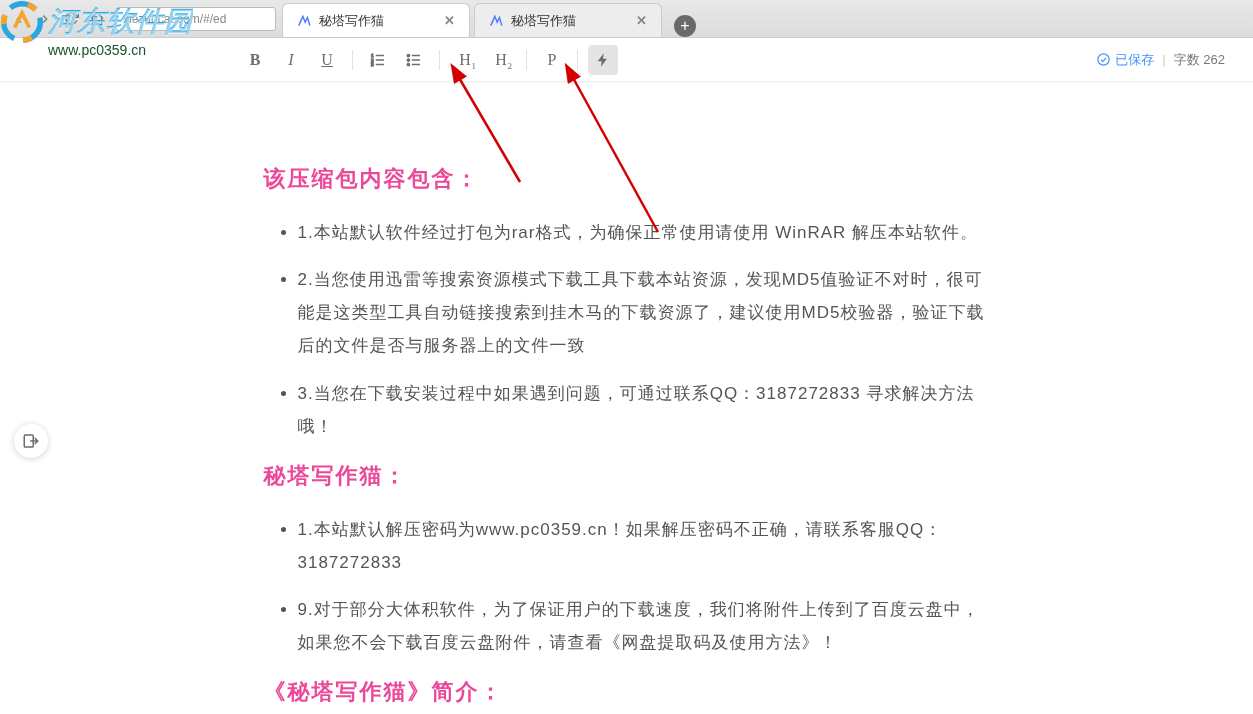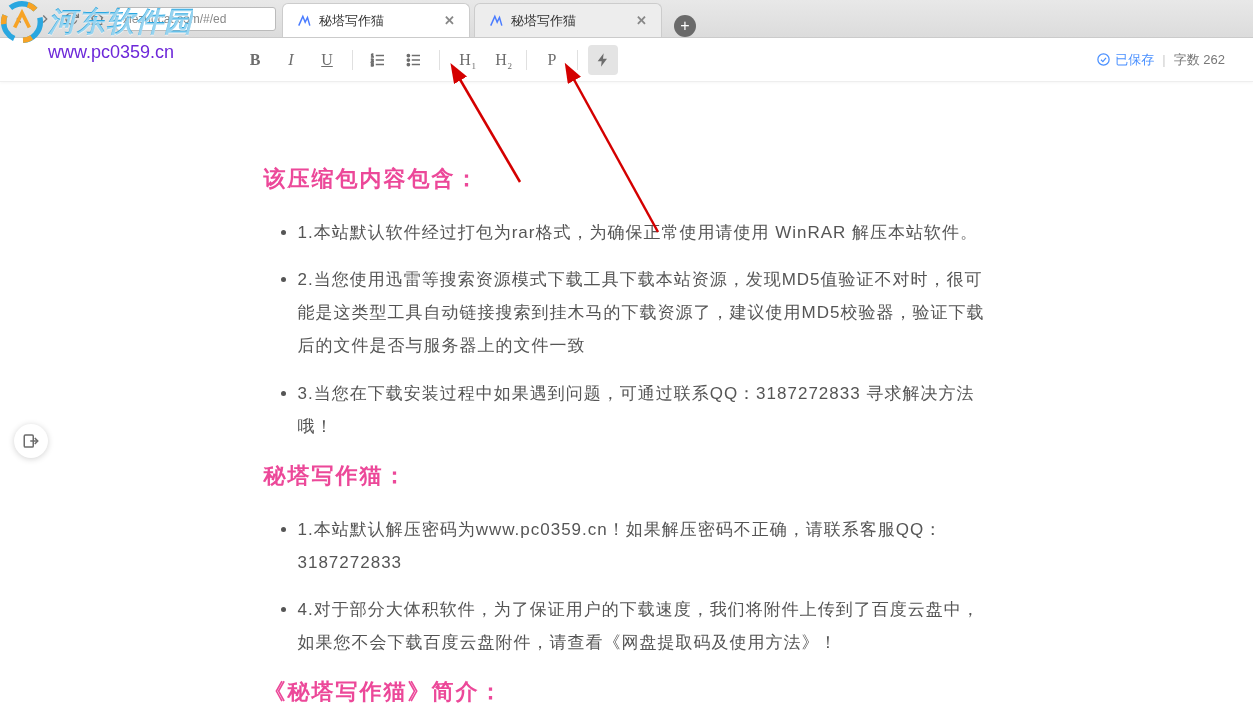--- a/index.html
+++ b/index.html
@@ -16,21 +16,21 @@
 .tab.inactive { background: #ededed; }
 .tab-icon { display: inline-flex; }
 .tab-close { margin-left: auto; color: #888; font-weight: bold; }
 .newtab { width: 22px; height: 22px; border-radius: 50%; background: #6a6a6a; color: #fff; display: inline-flex; align-items: center; justify-content: center; margin-left: 8px; font-size: 16px; line-height: 1; }
 
 
 .watermark { position: absolute; top: 0; left: 0; z-index: 50; pointer-events: none; }
 .wm-logo { display:flex; align-items:center; gap:4px; }
 .wm-icon { width:44px; height:44px; }
 .wm-text { font-size: 28px; font-weight: 700; font-style: italic; letter-spacing: 1px; background: linear-gradient(90deg,#2aa7e0,#2aa7e0); -webkit-background-clip: text; -webkit-text-fill-color: transparent; text-shadow: 0 1px 0 rgba(255,255,255,0.5); font-family: "SimHei","Microsoft YaHei"; }
-.wm-sub { font-size: 18px; color: #6d28d9; margin-left: 48px; margin-top:-2px; font-family: Arial; }
+.wm-sub { font-size: 14px; color: #14532d; margin-left: 48px; margin-top:-2px; font-family: Arial; }
 
 
 .app { position: absolute; top: 38px; left: 0; right: 0; bottom: 0; background: #fff; }
 
 
 .exit-btn { position: absolute; left: 14px; top: 386px; width: 34px; height: 34px; border-radius: 50%; background: #fff; box-shadow: 0 1px 6px rgba(0,0,0,0.18); display:flex; align-items:center; justify-content:center; color:#6b6b6b; }
 
 
 .toolbar { height: 44px; background:#fff; display:flex; align-items:center; padding: 0 28px 0 240px; border-bottom: 1px solid #eee; box-shadow: 0 1px 3px rgba(0,0,0,0.04); position: relative; }
 .tb-group { display:flex; gap:6px; }
@@ -206,21 +206,21 @@
     <div class="paper">
       <h2>该压缩包内容包含：</h2>
       <ul>
         <li>1.本站默认软件经过打包为rar格式，为确保正常使用请使用 WinRAR 解压本站软件。</li>
         <li>2.当您使用迅雷等搜索资源模式下载工具下载本站资源，发现MD5值验证不对时，很可能是这类型工具自动链接搜索到挂木马的下载资源了，建议使用MD5校验器，验证下载后的文件是否与服务器上的文件一致</li>
         <li>3.当您在下载安装过程中如果遇到问题，可通过联系QQ：3187272833 寻求解决方法哦！</li>
       </ul>
       <h2>秘塔写作猫：</h2>
       <ul>
         <li>1.本站默认解压密码为www.pc0359.cn！如果解压密码不正确，请联系客服QQ：3187272833</li>
-        <li>4.对于部分大体积软件，为了保证用户的下载速度，我们将附件上传到了百度云盘中，如果您不会下载百度云盘附件，请查看《网盘提取码及使用方法》！</li>
+        <li>9.对于部分大体积软件，为了保证用户的下载速度，我们将附件上传到了百度云盘中，如果您不会下载百度云盘附件，请查看《网盘提取码及使用方法》！</li>
       </ul>
       <h2>《秘塔写作猫》简介：</h2>
     </div>
   </div>
 
 </div>
 
 <div class="annot">
   <svg width="200" height="140" style="left:400px; top:24px;">
     <defs>

